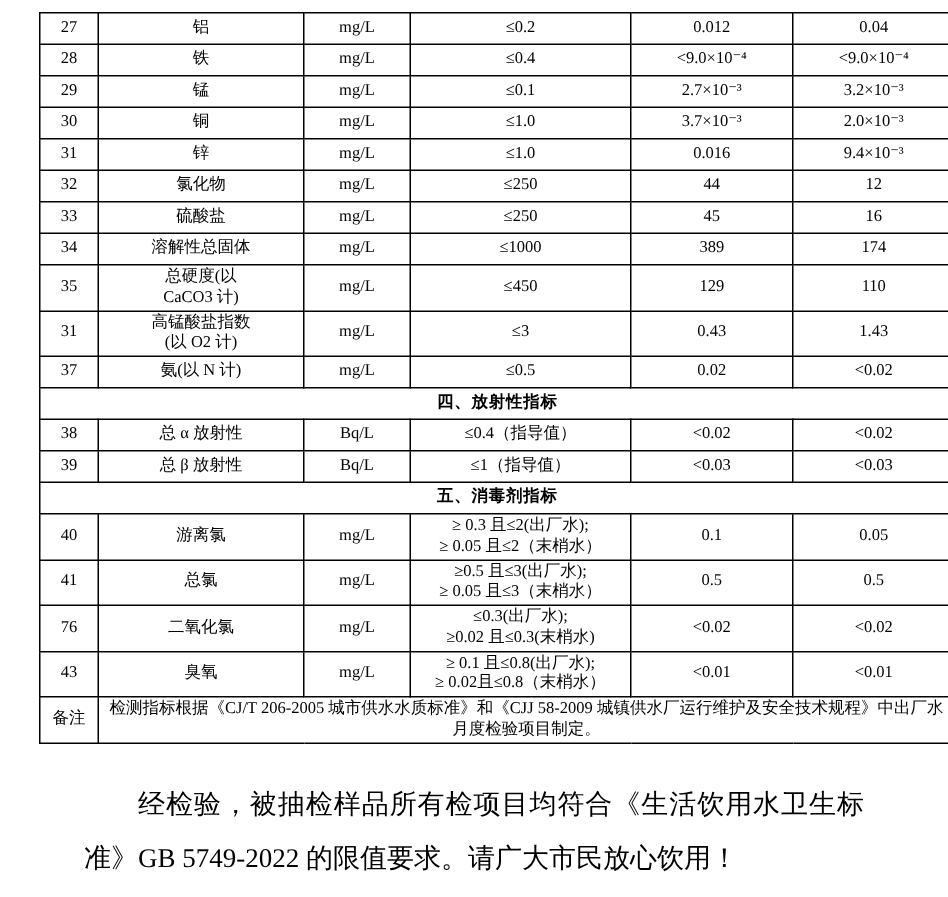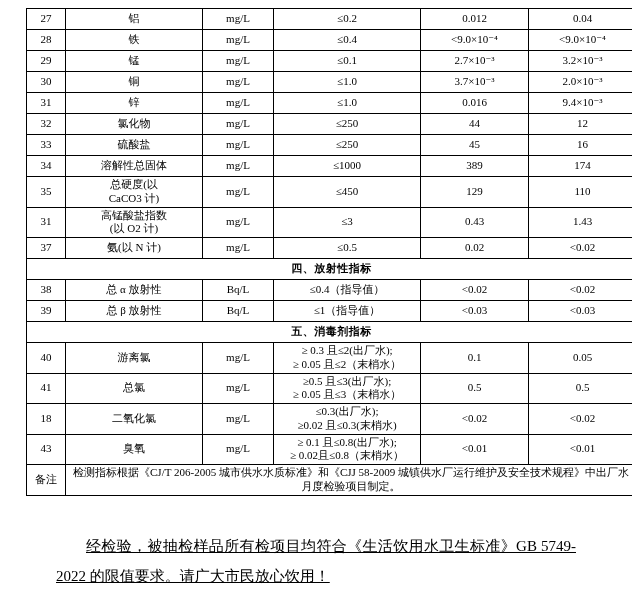--- a/index.html
+++ b/index.html
@@ -53,26 +53,25 @@
   td.note-label { width: 34px; }
   td.note-body {
     text-align: left;
     padding: 4px 6px;
     line-height: 1.6;
   }
   .two-line {
     line-height: 1.45;
   }
   .concl {
-    margin-top: 35px;
+    margin-top: 22px;
     padding: 0 30px 0 30px;
-    font-size: 15px;
+    font-size: 18px;
     line-height: 2.0;
     text-align: justify;
-    text-decoration: underline;
   }
   .concl p {
     margin: 0;
     text-indent: 2em;
   }
 </style>
 </head>
 <body>
 
 <div class="page">
@@ -199,21 +198,21 @@
         </tr>
         <tr>
           <td class="idx tall2">41</td>
           <td class="name tall2">总氯</td>
           <td class="unit tall2">mg/L</td>
           <td class="limit tall2 two-line">≥0.5 且≤3(出厂水);<br>≥ 0.05 且≤3（末梢水）</td>
           <td class="val tall2">0.5</td>
           <td class="val tall2">0.5</td>
         </tr>
         <tr>
-          <td class="idx tall2">18</td>
+          <td class="idx tall2">76</td>
           <td class="name tall2">二氧化氯</td>
           <td class="unit tall2">mg/L</td>
           <td class="limit tall2 two-line">≤0.3(出厂水);<br>≥0.02 且≤0.3(末梢水)</td>
           <td class="val tall2">&lt;0.02</td>
           <td class="val tall2">&lt;0.02</td>
         </tr>
         <tr>
           <td class="idx tall2">43</td>
           <td class="name tall2">臭氧</td>
           <td class="unit tall2">mg/L</td>

